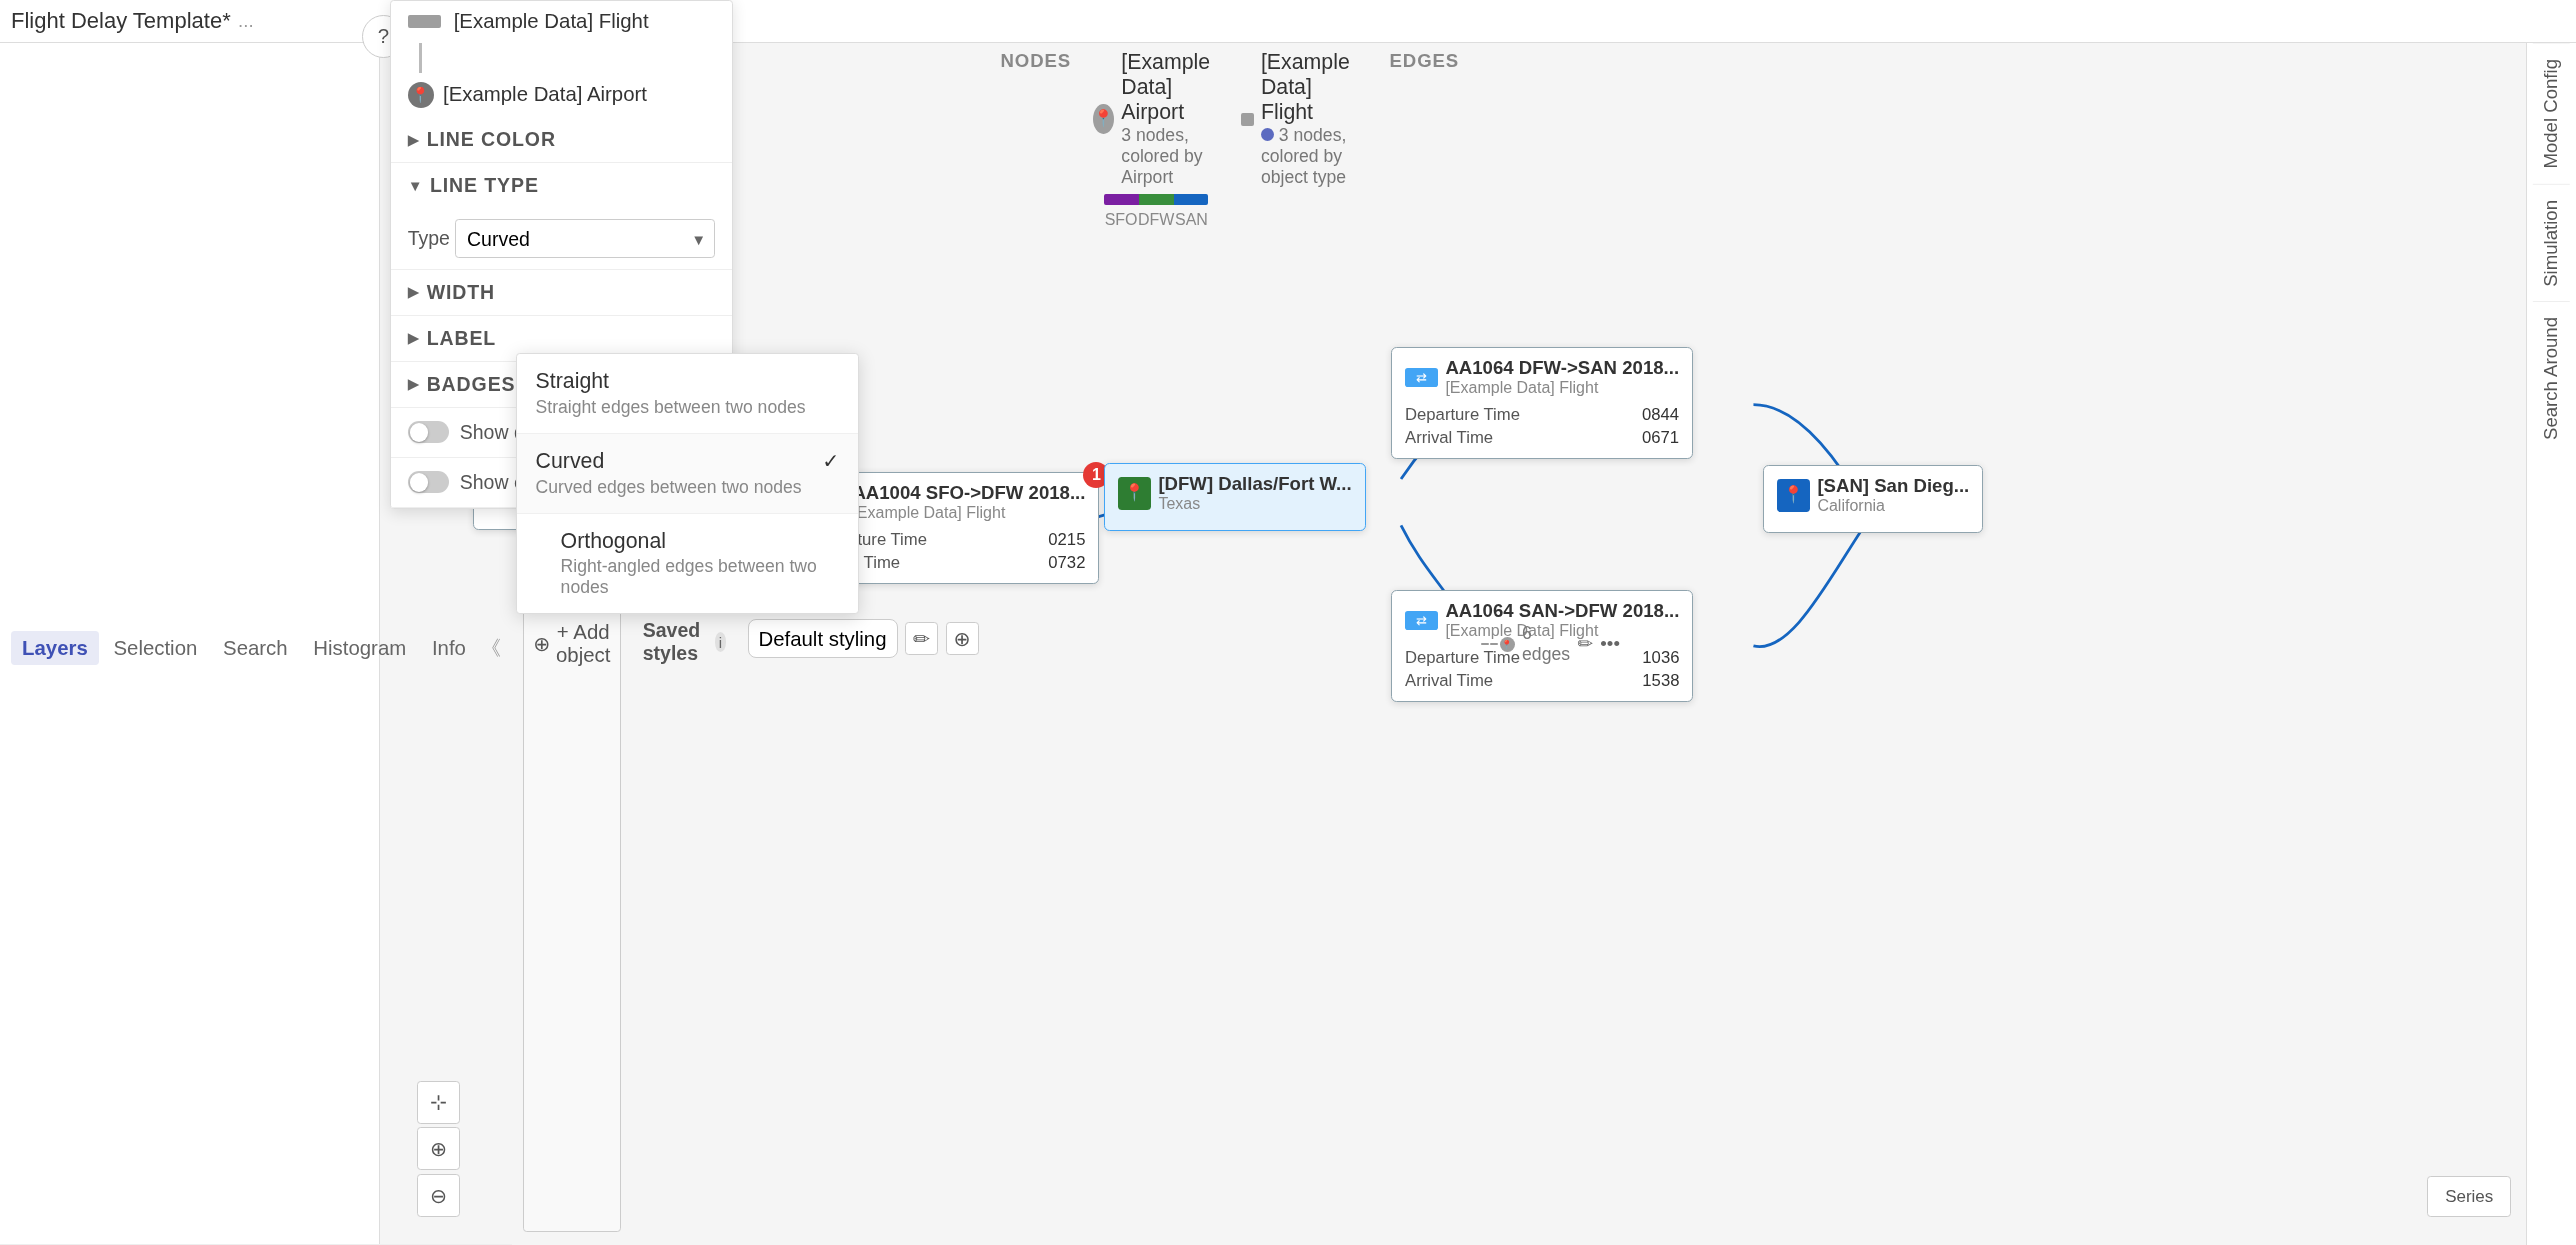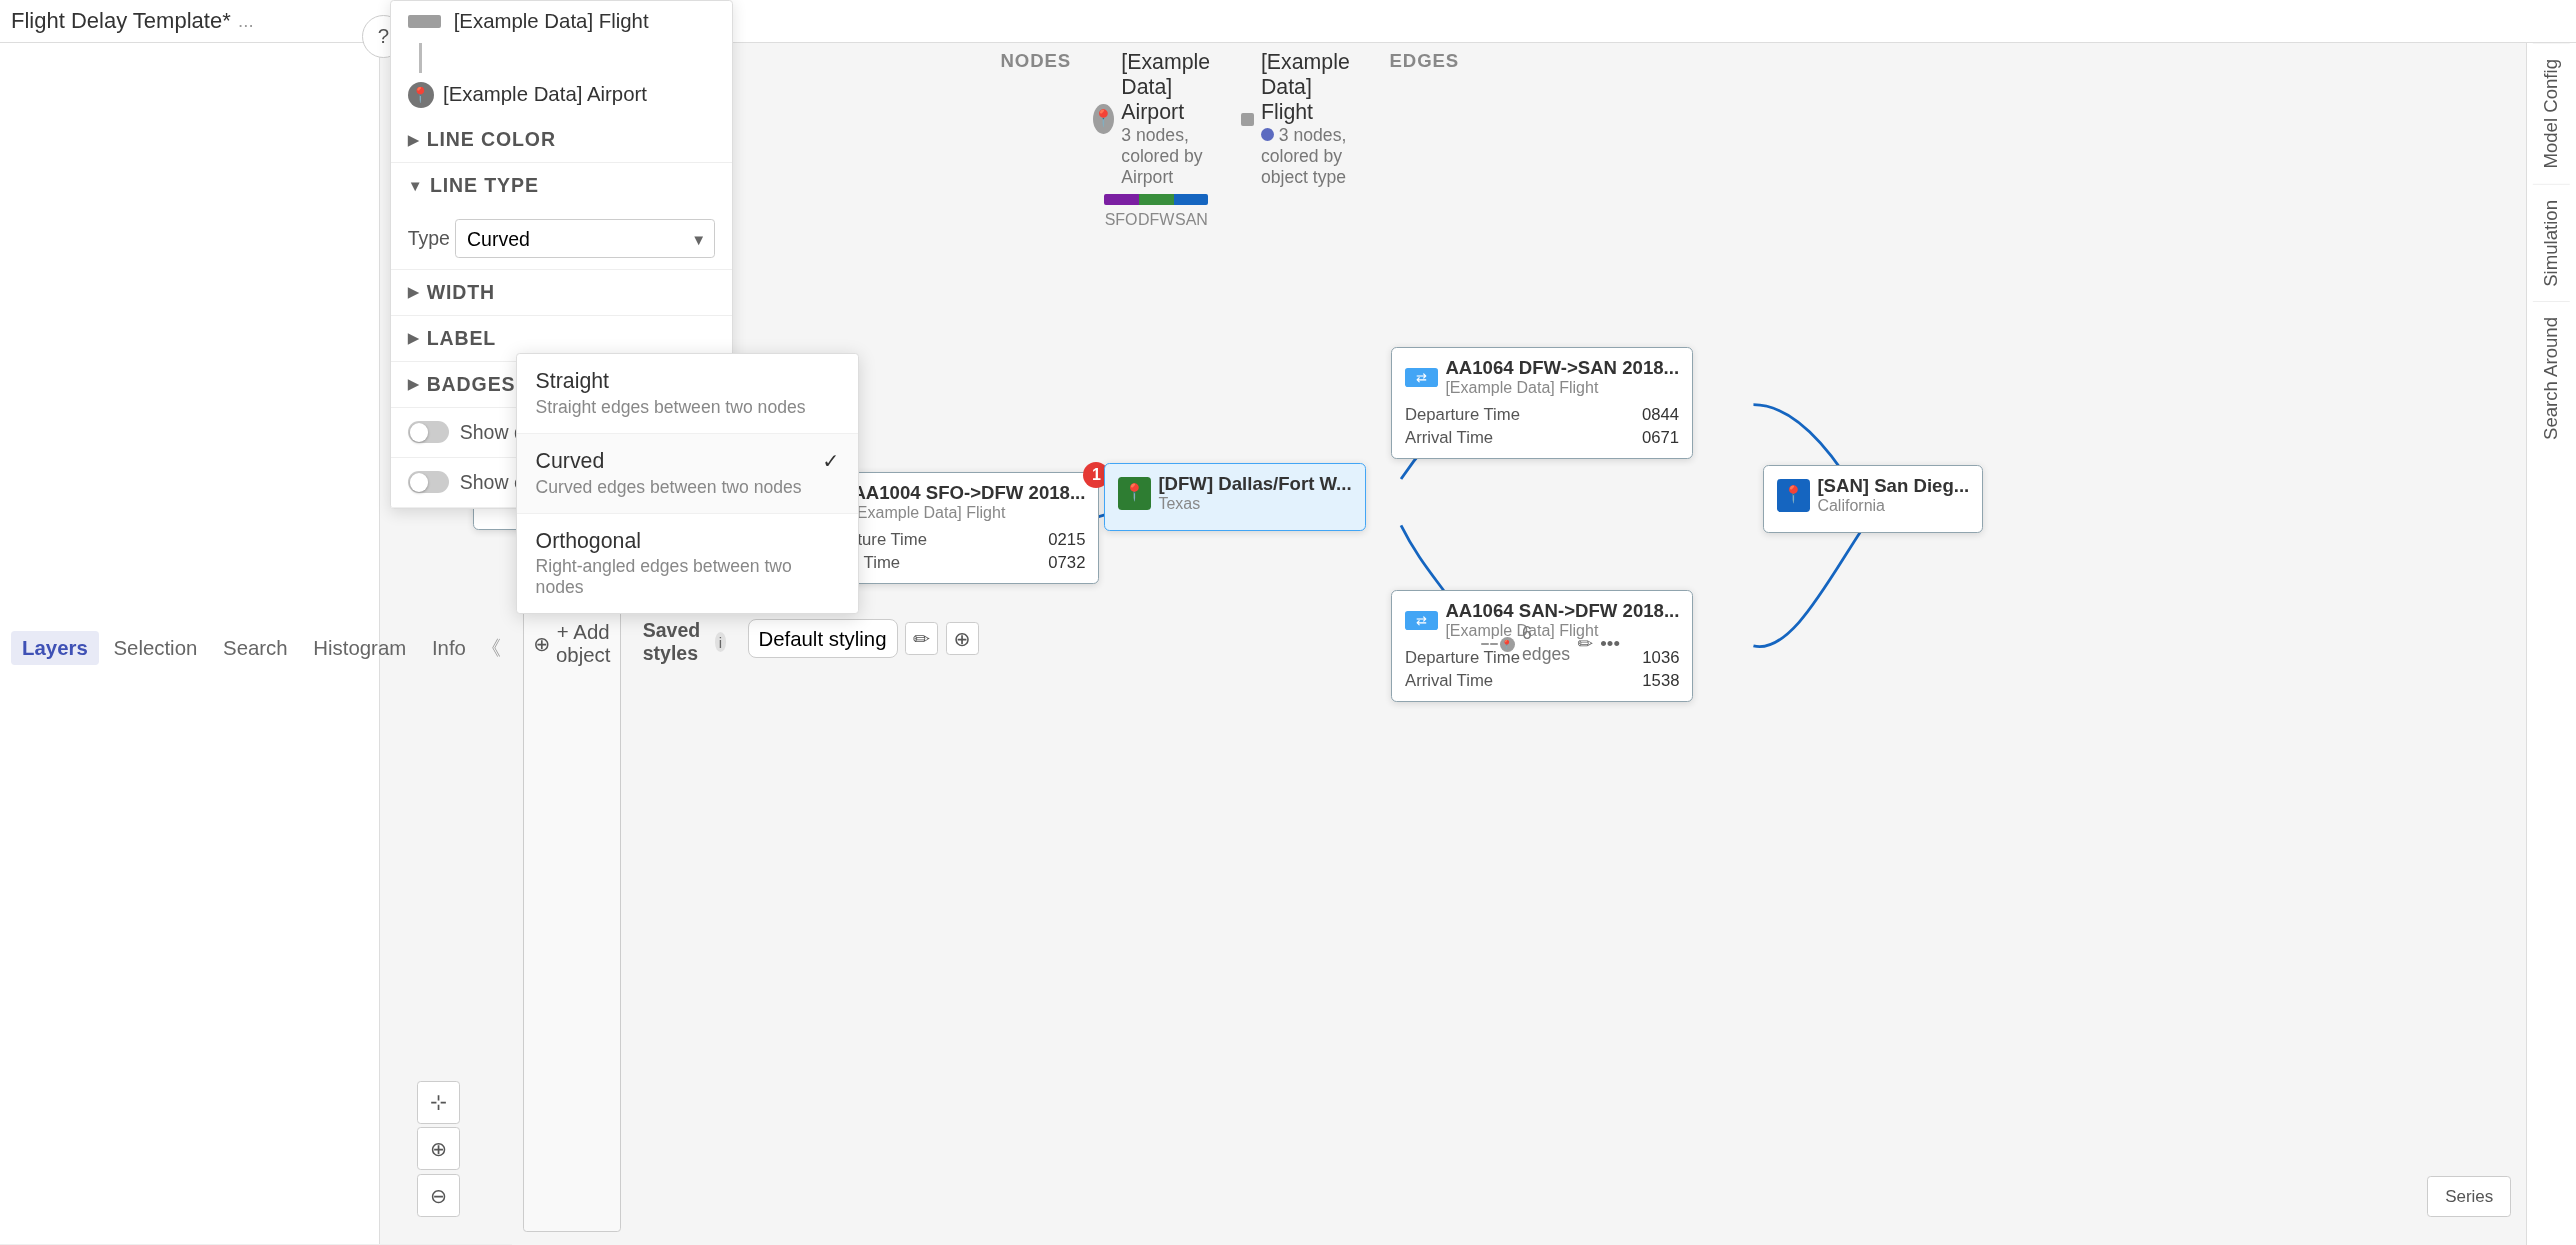--- a/index.html
+++ b/index.html
@@ -174,21 +174,21 @@
     .fp-toggle-label { font-size: 19.5px; color: #555; }
 
     
     .dropdown-popup {
       position: absolute; top: 353px; left: 516px; width: 343px;
       background: #fff; border: 0.9px solid #ddd; border-radius: 3.7px; box-shadow: 0 3.7px 18.6px rgba(0,0,0,0.15); z-index: 30;
     }
     .dropdown-item {
       padding: 15px 18.6px; cursor: pointer; border-bottom: 0.9px solid #f0f0f0;
     }
-    .dropdown-item:last-child { border-bottom: none; }
+    .dropdown-item:last-child { border-bottom: none; margin-left: 25px; }
     .dropdown-item-header {
       display: flex; align-items: center; justify-content: space-between;
     }
     .dropdown-item-title { font-size: 21.3px; color: #333; font-weight: 500; }
     .dropdown-item-check { font-size: 20.4px; color: #333; }
     .dropdown-item-subtitle { font-size: 17.6px; color: #888; margin-top: 2.8px; }
 
     
     .canvas-node {
       position: absolute; background: #fff; border: 1.9px solid #90a4ae; border-radius: 5.6px;

